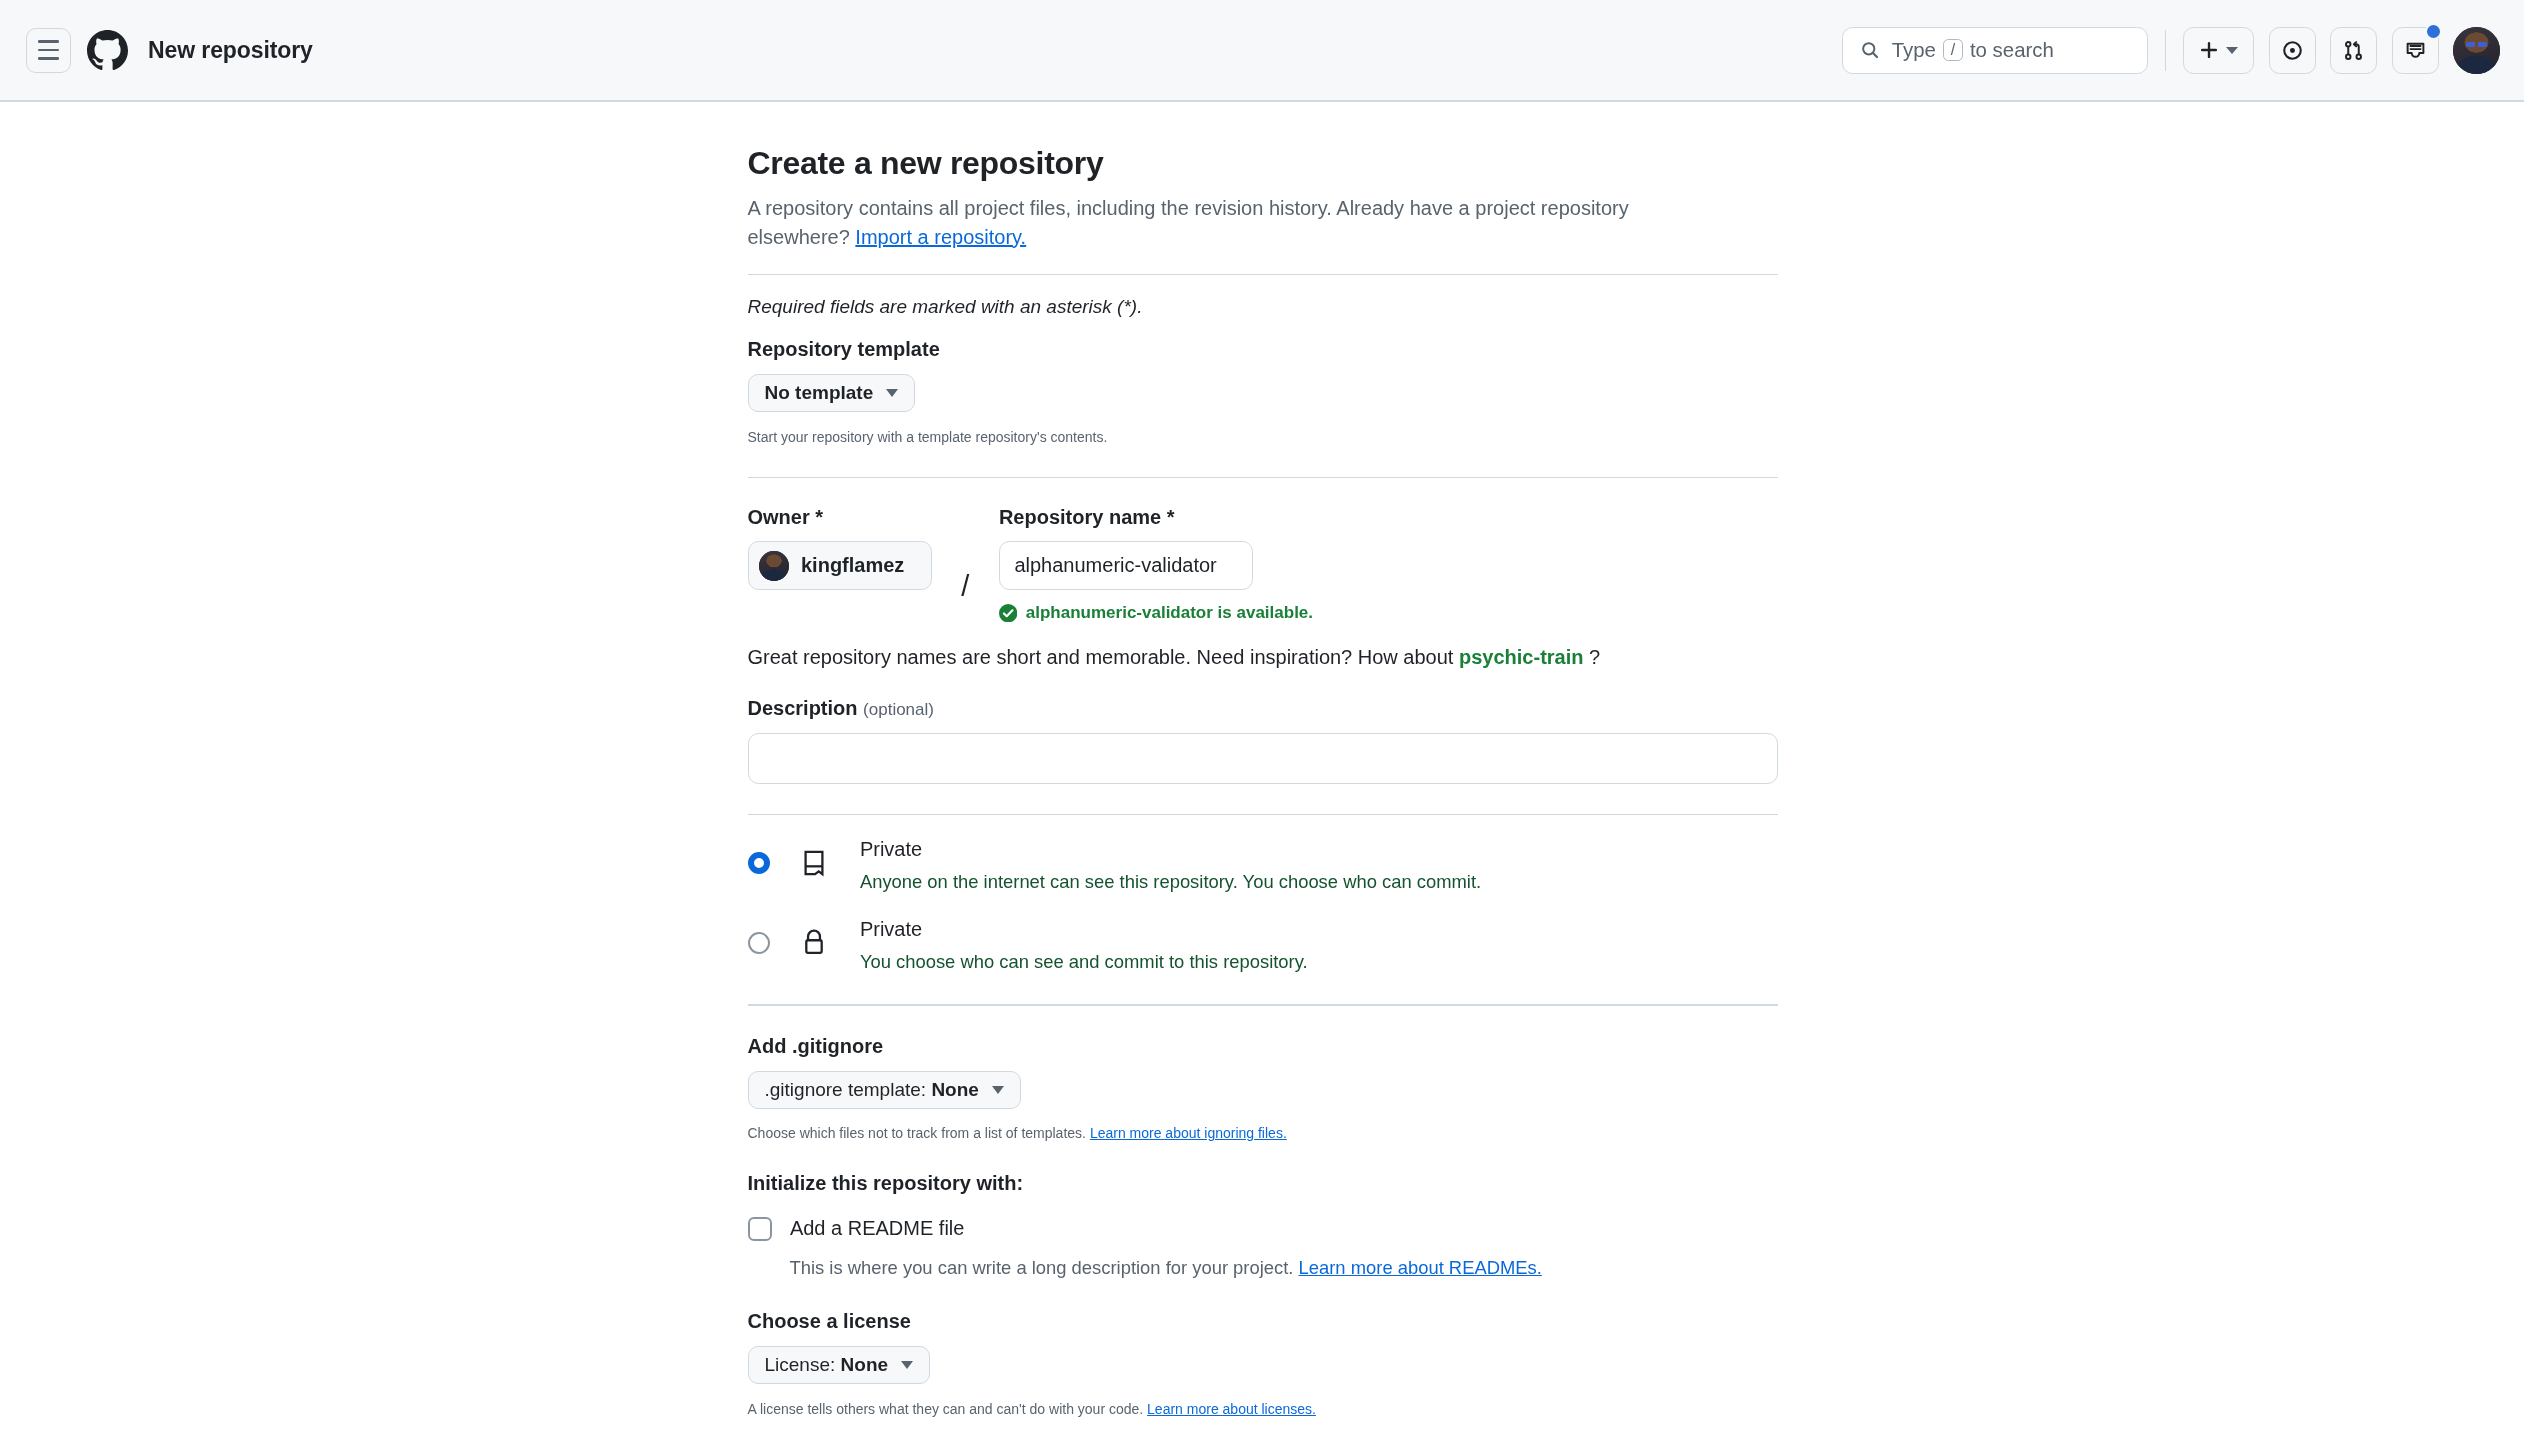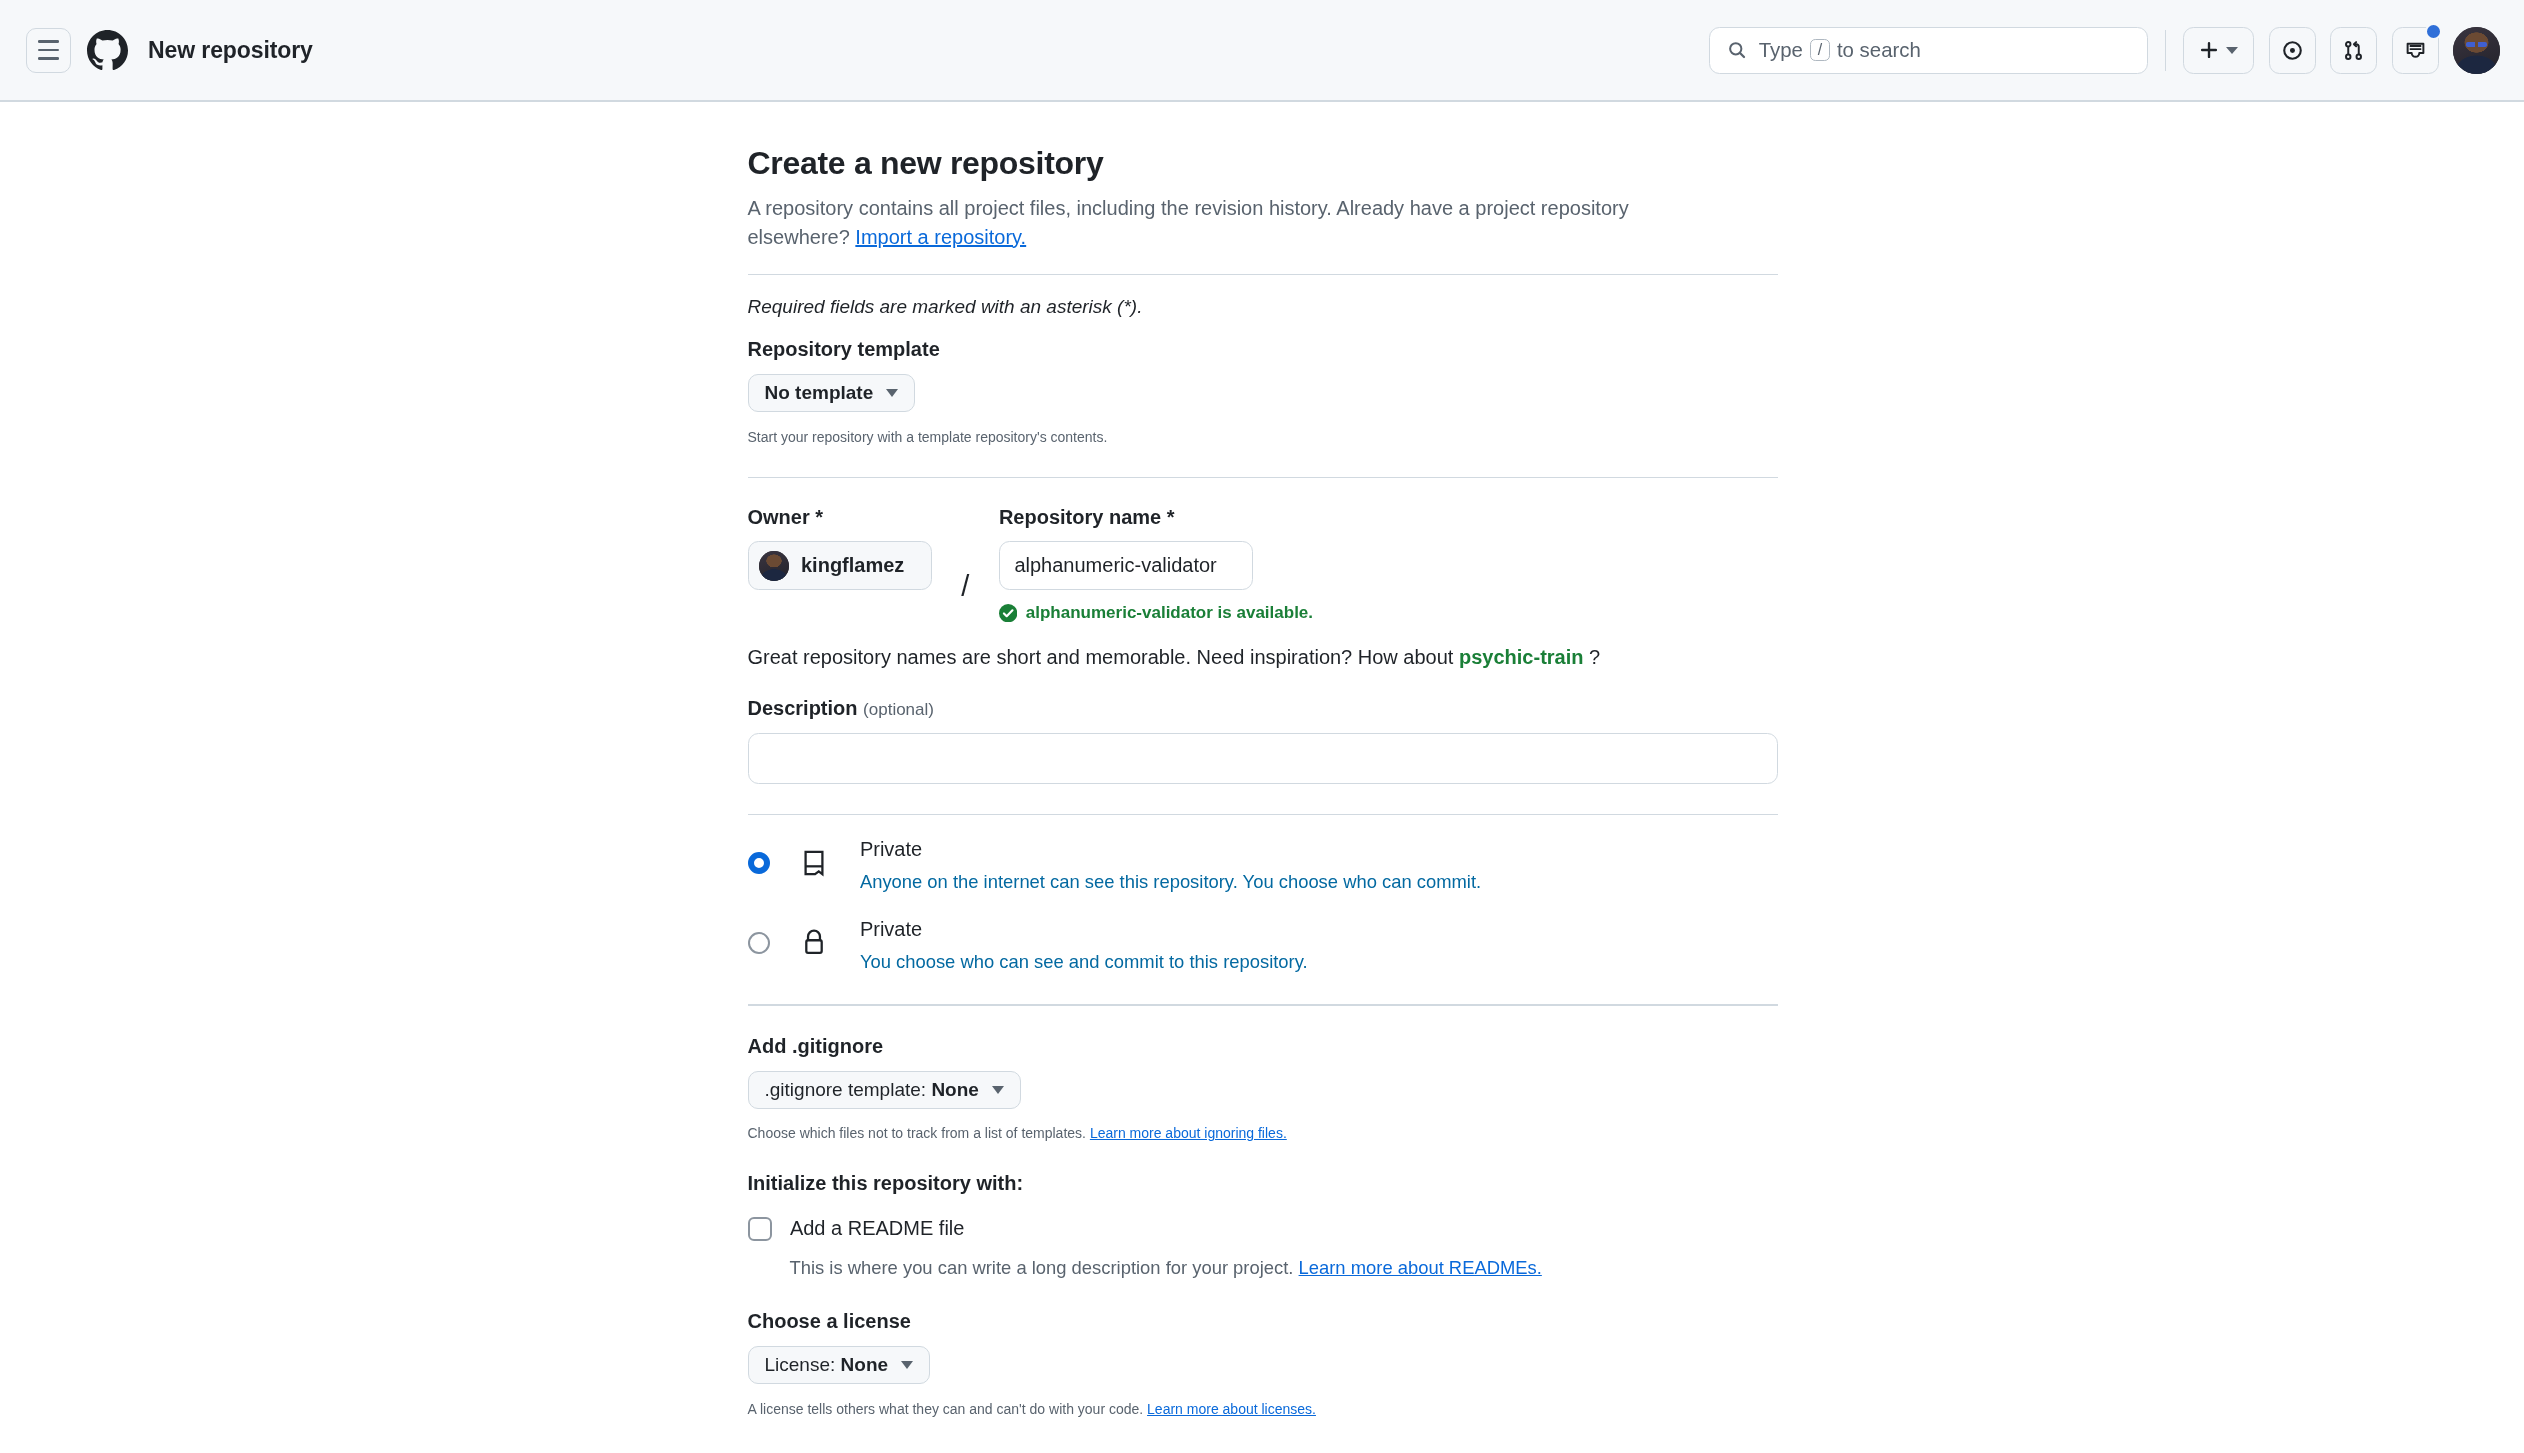--- a/index.html
+++ b/index.html
@@ -51,21 +51,21 @@
   }
 
   .header-right {
     margin-left: auto;
     display: flex;
     align-items: center;
     gap: 0;
   }
 
   .search-box {
-    width: 439px; height: 47px;
+    width: 306px; height: 47px;
     border: 1.3px solid #d1d9e0;
     border-radius: 10.5px;
     background: #ffffff;
     display: flex; align-items: center;
     padding: 0 17px;
     gap: 12px;
     cursor: text;
   }
   .search-box svg { flex: none; }
   .search-placeholder {
@@ -347,21 +347,21 @@
     width: 28px; height: 28px;
   }
   .vis-text { margin-left: 32px; }
   .vis-title {
     font-size: 20px;
     color: #1f2328;
     line-height: 1.2;
   }
   .vis-desc {
     font-size: 18.4px;
-    color: #0369a1;
+    color: #14532d;
     margin-top: 8.5px;
     line-height: 1.35;
   }
 
   
   .check-row {
     display: flex;
     align-items: center;
     gap: 18.4px;
     margin-top: 22.4px;

